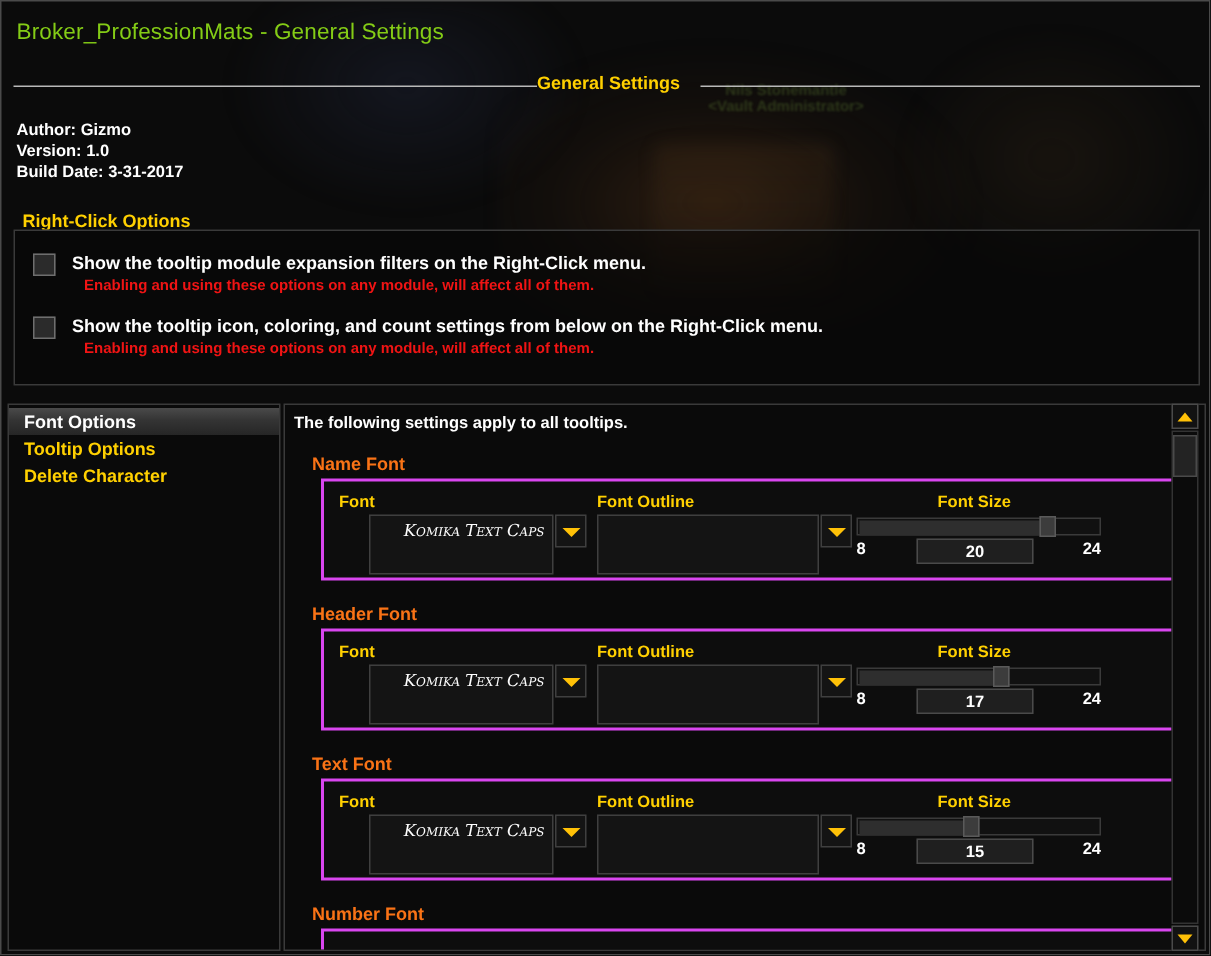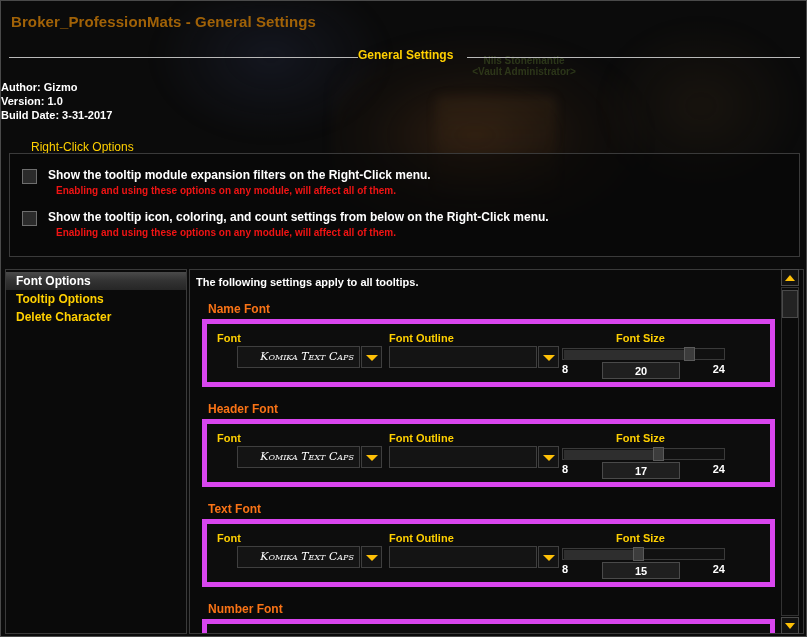--- a/index.html
+++ b/index.html
@@ -68,22 +68,22 @@
     background: linear-gradient(180deg, rgba(90,60,30,0.20), rgba(30,20,10,0.05));
     filter: blur(5px);
     border-radius: 6px;
   }
 
   
   .title {
     position: absolute;
     left: 10px; top: 12px;
     font-size: 15px;
-    font-weight: bold;
-    color: #a16207;
+    font-weight: normal;
+    color: #84cc16;
     letter-spacing: 0.1px;
   }
 
   .divider-row {
     position: absolute;
     left: 8px; top: 47px;
     width: 791px;
     height: 18px;
   }
   .divider-row .line {
@@ -98,34 +98,33 @@
     position: absolute;
     left: 349px; top: 0px;
     width: 109px;
     font-size: 12px;
     font-weight: bold;
     color: #ffd000;
   }
 
   .meta {
     position: absolute;
-    left: 0; top: 79px;
+    left: 10px; top: 79px;
     font-size: 11px;
     font-weight: bold;
     line-height: 14px;
     color: #ffffff;
   }
 
   
   .group-label {
     position: absolute;
     font-size: 12px;
-    font-weight: normal;
+    font-weight: bold;
     color: #ffd000;
-    margin-left: 16px;
   }
   .rc-label { left: 14px; top: 139px; }
 
   .rc-panel {
     position: absolute;
     left: 8px; top: 152px;
     width: 791px; height: 104px;
     border: 1px solid #3a3a3a;
     box-sizing: border-box;
     background: rgba(8,8,8,0.55);
@@ -205,23 +204,23 @@
   .fgroup { position: absolute; left: 12px; width: 573px; }
   .fgroup .fg-label {
     position: absolute;
     left: 6px; top: 0px;
     font-size: 12px;
     font-weight: bold;
     color: #f97316;
   }
   .fgroup .fg-panel {
     position: absolute;
-    left: 0; top: 17px;
+    left: 12px; top: 17px;
     width: 573px; height: 68px;
-    border: 5px solid #d946ef;
+    border: 2px solid #d946ef;
     box-sizing: border-box;
     background: #0d0d0d;
   }
 
   .ctl-label {
     position: absolute;
     font-size: 11px;
     font-weight: bold;
     color: #ffd000;
   }
@@ -229,21 +228,21 @@
   
   .dd {
     position: absolute;
     height: 22px;
     box-sizing: border-box;
   }
   .dd .dd-box {
     position: absolute;
     left: 0; top: 0;
     right: 22px;
-    height: 22px;
+    height: 40px;
     background: #141414;
     border: 1px solid #3f3f3f;
     box-sizing: border-box;
   }
   .dd .dd-value {
     position: absolute;
     right: 5px;
     top: 3px;
     font-size: 11px;
     font-family: "DejaVu Serif", serif;

